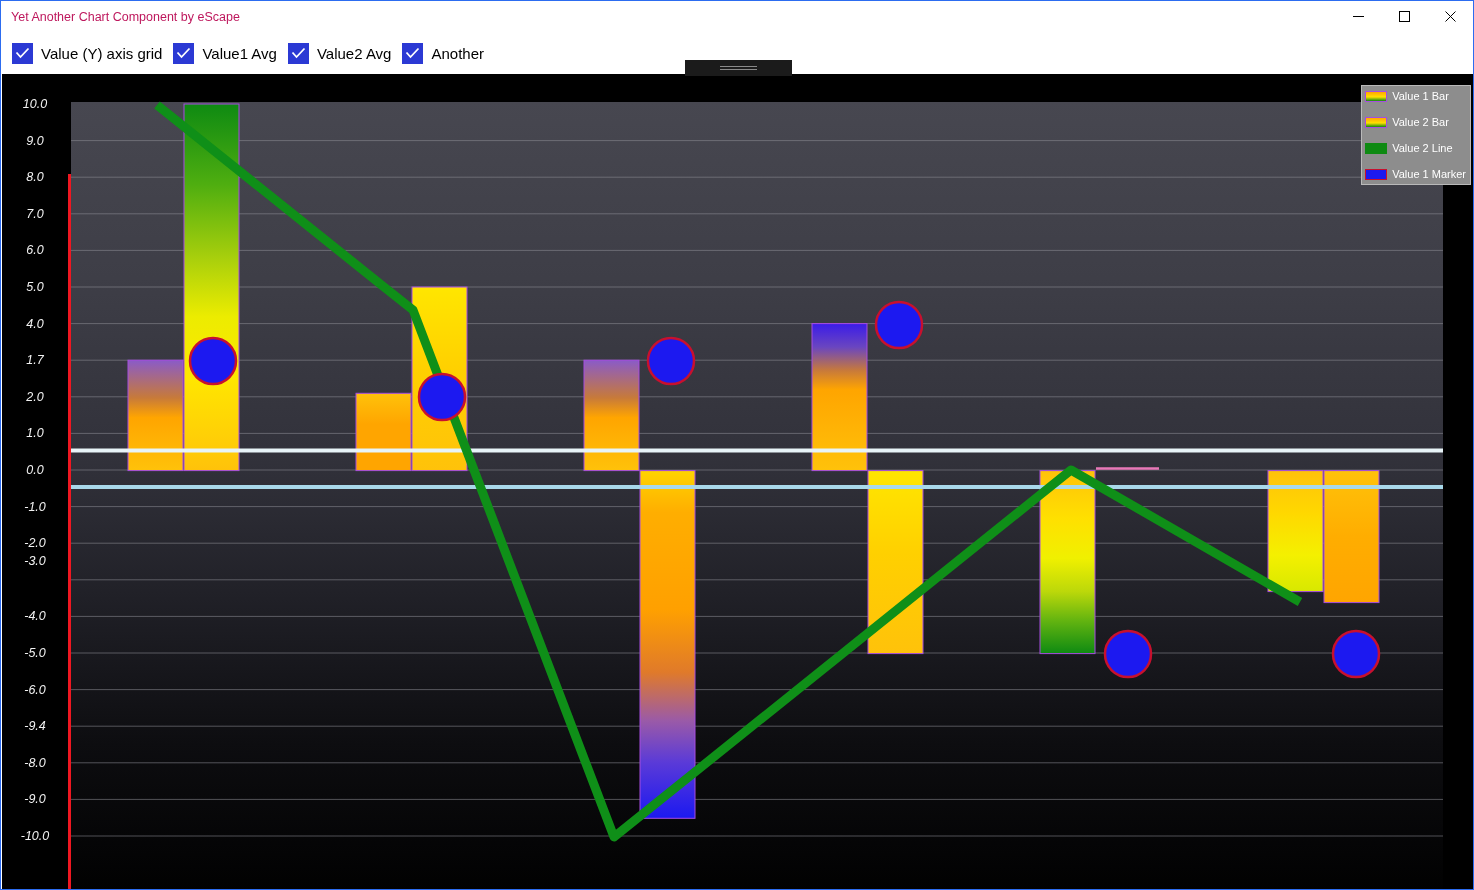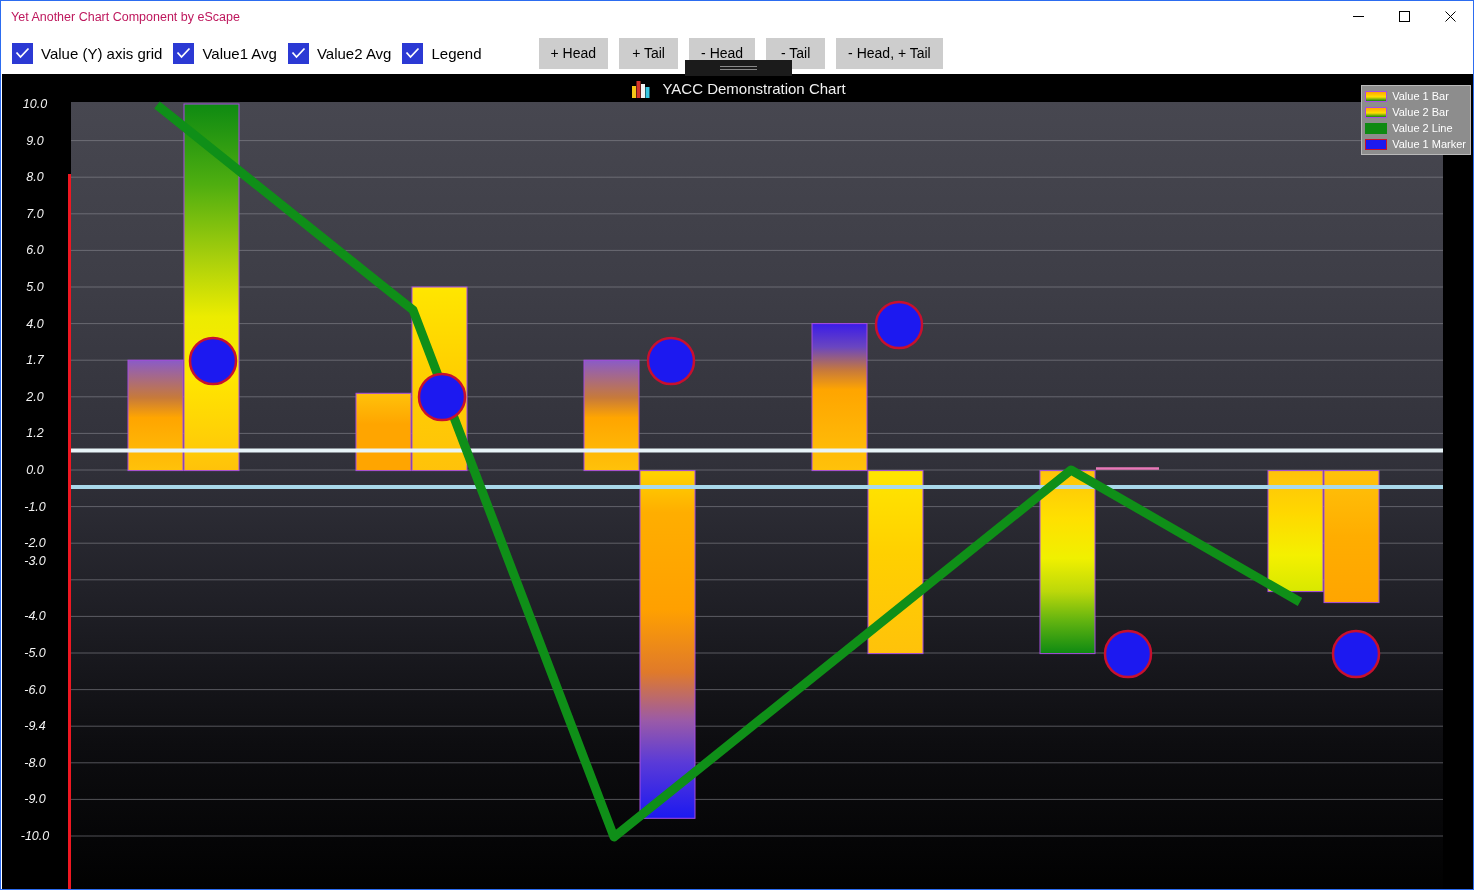--- a/index.html
+++ b/index.html
@@ -109,21 +109,21 @@
     transform: translateY(-50%);
     z-index: 13;
   }
   #ytick-host { position: absolute; left: 0; top: 0; width: 64px; height: 816px; }
   
   #legend {
     position: absolute; right: 3px; top: 11px;
     background: #8d8d8d; border: 1px solid #b9b9b9;
     padding: 3px 4px 3px 3px;
     z-index: 20;
-    display: flex; flex-direction: column; gap: 2px;
+    display: flex; flex-direction: column; gap: 12px;
   }
   .legend-row { display: flex; align-items: center; height: 14px; }
   .legend-swatch {
     width: 22px; height: 11px; border: 1px solid #a64de0; flex: 0 0 auto;
   }
   .legend-text {
     font-size: 11px; color: #ffffff; margin-left: 5px; white-space: nowrap;
   }
 </style>
 </head>
@@ -181,48 +181,32 @@
       </span>
       <span class="cb-label">Value2 Avg</span>
     </label>
 
     <label class="cb-wrap">
       <span class="cb-box">
         <svg width="15" height="12" viewBox="0 0 15 12">
           <polyline points="1.5,5.5 5.5,10 13.5,1.5" fill="none" stroke="#fff" stroke-width="1.8"></polyline>
         </svg>
       </span>
-      <span class="cb-label">Legend</span>
+      <span class="cb-label">Another</span>
     </label>
 
-    <div id="btn-group">
-      <button class="btn">+ Head</button>
-      <button class="btn">+ Tail</button>
-      <button class="btn">- Head</button>
-      <button class="btn">- Tail</button>
-      <button class="btn">- Head, + Tail</button>
-    </div>
 
     <div id="tooltip-popup">
       <span class="tline"></span>
       <span class="tline"></span>
     </div>
   </div>
 
   <div id="chart">
 
-    <div id="chart-header">
-      <svg id="chart-icon" viewBox="0 0 22 22">
-        <rect x="2" y="8" width="4" height="12" fill="#f5c518"></rect>
-        <rect x="6.5" y="3" width="4" height="17" fill="#d4362c"></rect>
-        <rect x="11" y="6" width="4" height="14" fill="#f2f2f2"></rect>
-        <rect x="15.5" y="9" width="4" height="11" fill="#39c6e0"></rect>
-      </svg>
-      <span id="chart-title">YACC Demonstration Chart</span>
-    </div>
 
     <div id="plot">
       <svg id="plot-svg" width="1372" height="802" viewBox="0 0 1372 802">
         <defs>
           <linearGradient id="g-v1" x1="0" y1="0" x2="0" y2="1">
             <stop offset="0%" stop-color="#8a5bc8"></stop>
             <stop offset="34%" stop-color="#c77a3a"></stop>
             <stop offset="52%" stop-color="#ffa500"></stop>
             <stop offset="100%" stop-color="#ffc20a"></stop>
           </linearGradient>
@@ -366,21 +350,21 @@
     <div id="ytick-host">
       <span class="ytick" style="top:30px">10.0</span>
       <span class="ytick" style="top:66.6px">9.0</span>
       <span class="ytick" style="top:103.2px">8.0</span>
       <span class="ytick" style="top:139.8px">7.0</span>
       <span class="ytick" style="top:176.4px">6.0</span>
       <span class="ytick" style="top:213px">5.0</span>
       <span class="ytick" style="top:249.6px">4.0</span>
       <span class="ytick" style="top:286.2px">1.7</span>
       <span class="ytick" style="top:322.8px">2.0</span>
-      <span class="ytick" style="top:359.4px">1.2</span>
+      <span class="ytick" style="top:359.4px">1.0</span>
       <span class="ytick" style="top:396px">0.0</span>
       <span class="ytick" style="top:432.6px">-1.0</span>
       <span class="ytick" style="top:469.2px">-2.0</span>
       <span class="ytick" style="top:487px">-3.0</span>
       <span class="ytick" style="top:542.4px">-4.0</span>
       <span class="ytick" style="top:579px">-5.0</span>
       <span class="ytick" style="top:615.6px">-6.0</span>
       <span class="ytick" style="top:652.2px">-9.4</span>
       <span class="ytick" style="top:688.8px">-8.0</span>
       <span class="ytick" style="top:725.4px">-9.0</span>

